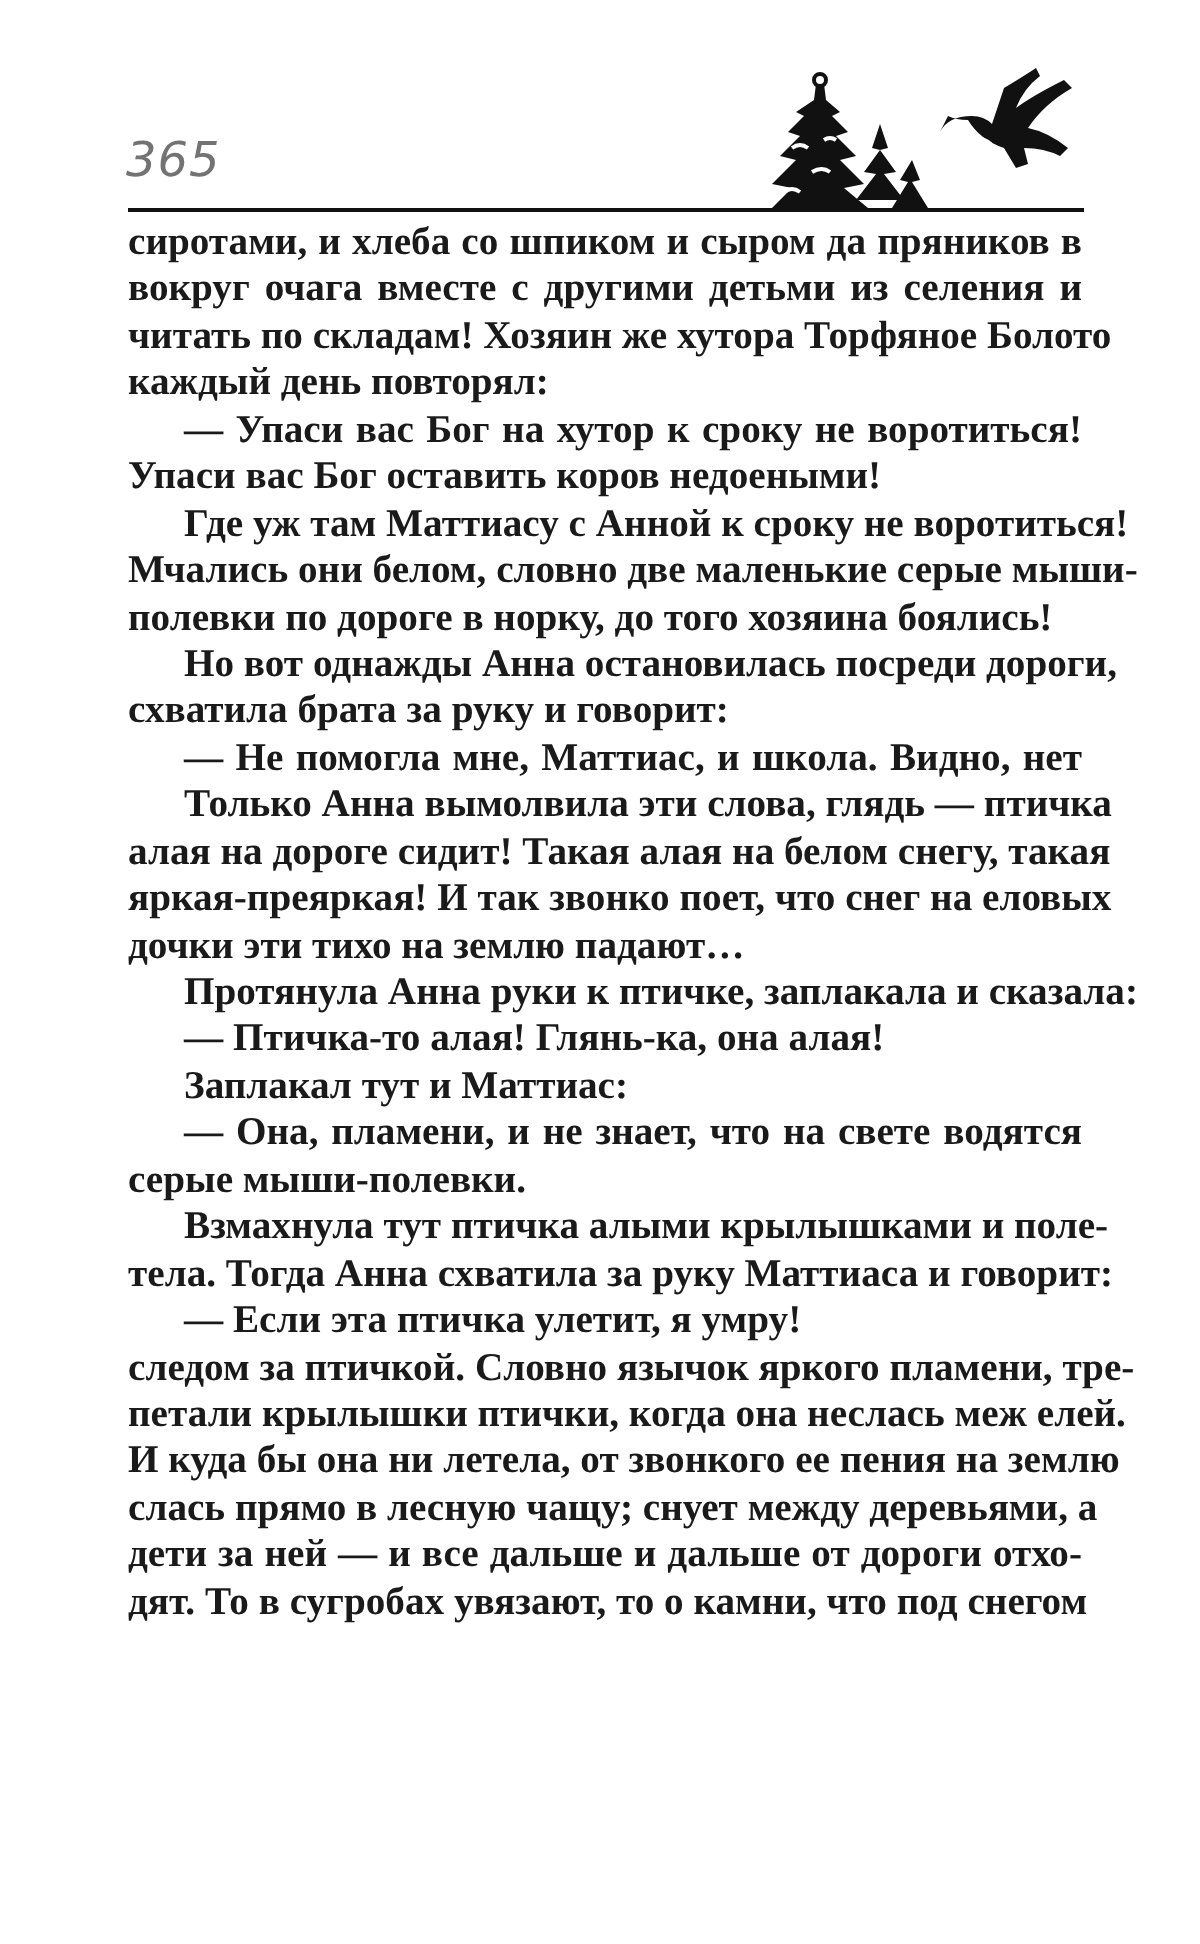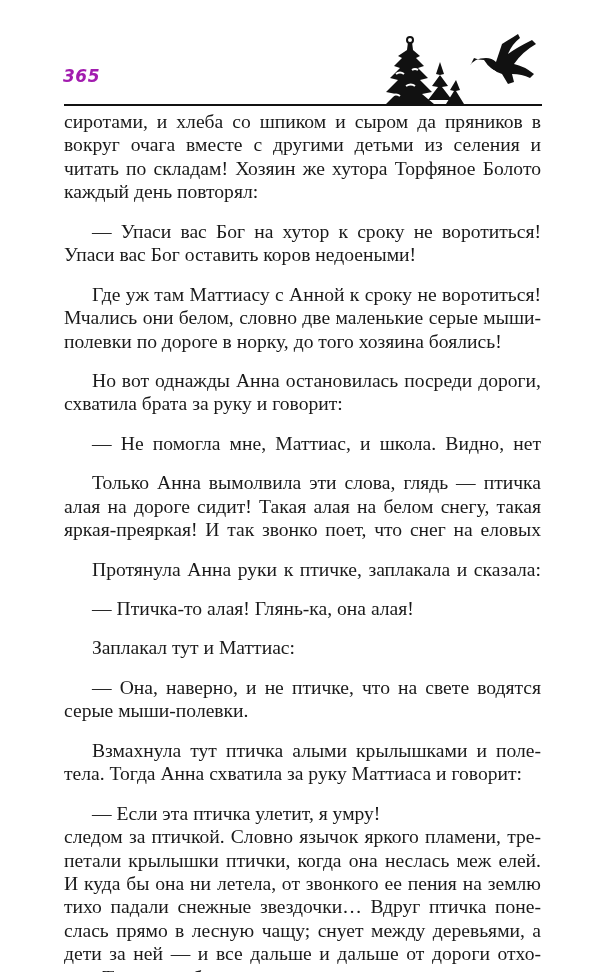--- a/index.html
+++ b/index.html
@@ -1,33 +1,33 @@
 <!DOCTYPE html>
 <html><head>
 <meta charset="utf-8">
 <style>
   html, body { margin:0; padding:0; background:#ffffff; }
   body { width:600px; height:972px; position:relative; overflow:hidden; }
   .page { position:absolute; left:0; top:0; width:600px; height:972px; background:#fff; }
   .page-number {
     position:absolute; left:63px; top:66px;
-    font-family:"DejaVu Sans", sans-serif; font-style:italic; font-weight:bold;
-    font-size:17px; color:#a21caf; letter-spacing:0.5px;
+    font-family:"DejaVu Sans", sans-serif; font-style:italic; font-weight:normal;
+    font-size:24px; color:#737373; letter-spacing:0.5px;
   }
   .header-rule {
     position:absolute; left:64px; top:104px; width:478px; height:2px; background:#111;
   }
   .illustration { position:absolute; left:378px; top:30px; width:170px; height:76px; }
   .text-block {
     position:absolute; left:64px; top:110px; width:477px;
     font-family:"Liberation Serif", serif; font-size:19.6px; line-height:23.45px; color:#1a1a1a;
   }
-  .line { display:block; white-space:nowrap; text-align:justify; text-align-last:justify; height:23.45px; }
+  .line { display:block; white-space:nowrap; text-align:justify; text-align-last:justify; height:23.45px;font-weight:bold; }
   .line.last { text-align-last:left; }
-  .line.indent { padding-left:28px;margin-top:16px; }
+  .line.indent { padding-left:28px; }
 </style>
 </head>
 <body>
 
 <div class="page">
   <div class="page-number">365</div>
 
   <svg class="illustration" viewBox="0 0 170 76">
 
     <path d="M30 12 L34 12 L35 20 L42 26 L38 28 L46 36 L40 38 L50 48 L42 50 L54 62 L44 64 L56 74 L8 74 L18 64 L8 62 L20 50 L12 48 L22 38 L16 36 L24 28 L20 26 L29 20 Z" fill="#111"></path>
@@ -53,29 +53,29 @@
       <span class="line last">Упаси вас Бог оставить коров недоеными!</span>
       <span class="line indent">Где уж там Маттиасу с Анной к сроку не воротиться!</span>
       <span class="line">Мчались они белом, словно две маленькие серые мыши-</span>
       <span class="line last">полевки по дороге в норку, до того хозяина боялись!</span>
       <span class="line indent">Но вот однажды Анна остановилась посреди дороги,</span>
       <span class="line last">схватила брата за руку и говорит:</span>
       <span class="line indent">— Не помогла мне, Маттиас, и школа. Видно, нет</span>
       <span class="line indent">Только Анна вымолвила эти слова, глядь — птичка</span>
       <span class="line">алая на дороге сидит! Такая алая на белом снегу, такая</span>
       <span class="line">яркая-преяркая! И так звонко поет, что снег на еловых</span>
+      <span class="line last">дочки эти тихо на землю падают…</span>
       <span class="line indent">Протянула Анна руки к птичке, заплакала и сказала:</span>
       <span class="line indent last">— Птичка-то алая! Глянь-ка, она алая!</span>
       <span class="line indent last">Заплакал тут и Маттиас:</span>
-      <span class="line indent">— Она, наверно, и не птичке, что на свете водятся</span>
+      <span class="line indent">— Она, пламени, и не знает, что на свете водятся</span>
       <span class="line last">серые мыши-полевки.</span>
       <span class="line indent">Взмахнула тут птичка алыми крылышками и поле-</span>
       <span class="line last">тела. Тогда Анна схватила за руку Маттиаса и говорит:</span>
       <span class="line indent last">— Если эта птичка улетит, я умру!</span>
       <span class="line">следом за птичкой. Словно язычок яркого пламени, тре-</span>
       <span class="line">петали крылышки птички, когда она неслась меж елей.</span>
       <span class="line">И куда бы она ни летела, от звонкого ее пения на землю</span>
-      <span class="line">тихо падали снежные звездочки… Вдруг птичка поне-</span>
       <span class="line">слась прямо в лесную чащу; снует между деревьями, а</span>
       <span class="line">дети за ней — и все дальше и дальше от дороги отхо-</span>
       <span class="line">дят. То в сугробах увязают, то о камни, что под снегом</span>
     </div>
 </div>
 
 </body></html>

